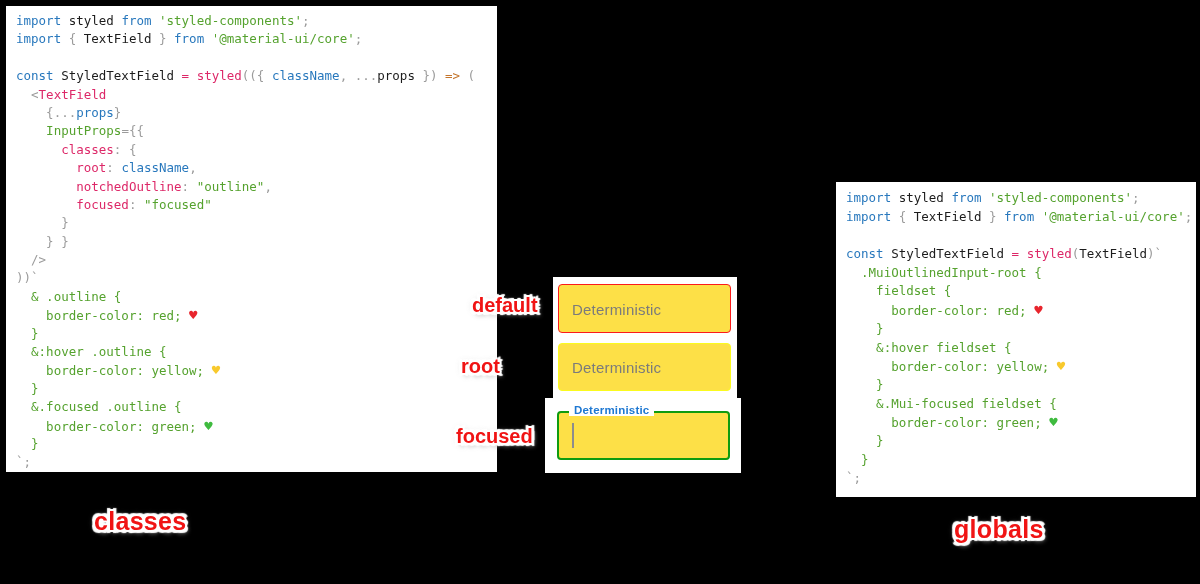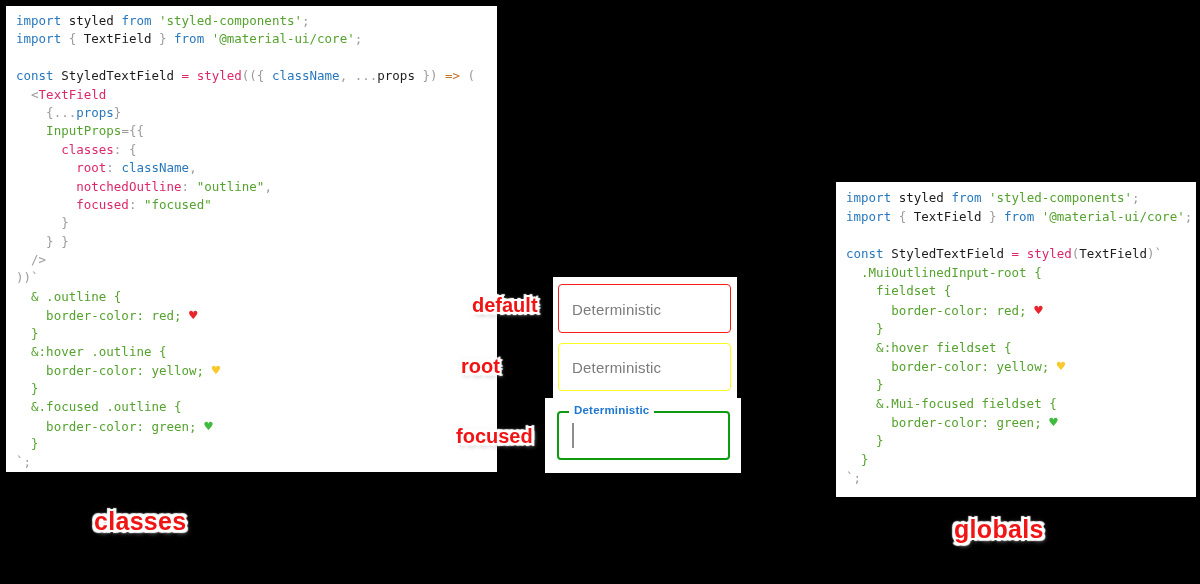--- a/index.html
+++ b/index.html
@@ -13,21 +13,21 @@
   .code{font-family:"DejaVu Sans Mono","Liberation Mono",monospace;font-size:12.5px;white-space:pre;}
   .panel-left .code-line{line-height:18.4px;height:18.4px;}
   .panel-right .code-line{line-height:18.7px;height:18.7px;}
   .heart{font-size:14px;}
 
   
   .demo-panel{position:absolute;background:#fff;}
   .demo-top{left:553px;top:277px;width:184px;height:122px;}
   .demo-bottom{left:545px;top:398px;width:196px;height:75px;}
 
-  .tf{position:absolute;background:#ffffff;border-radius:4px;box-sizing:border-box;}
+  .tf{position:absolute;background:#fde047;border-radius:4px;box-sizing:border-box;}
   .tf-default{left:558px;top:284px;width:173px;height:49px;border:1.5px solid var(--border-red);}
   .tf-hover{left:558px;top:343px;width:173px;height:48px;border:1.5px solid var(--border-yellow);}
   .tf-focused{left:557px;top:411px;width:173px;height:49px;border:2px solid var(--border-green);}
   .tf-placeholder{position:absolute;left:13px;top:50%;transform:translateY(-50%);
       color:#7b7b7b;font-size:15px;letter-spacing:.2px;}
   .tf-notch-label{position:absolute;left:10px;top:-9px;background:#fff;padding:0 5px;
       font-size:11.5px;font-weight:bold;letter-spacing:.2px;color:var(--focus-label);}
   .tf-caret{position:absolute;left:13px;top:10px;width:2px;height:25px;background:#8d8d8d;}
 
   

